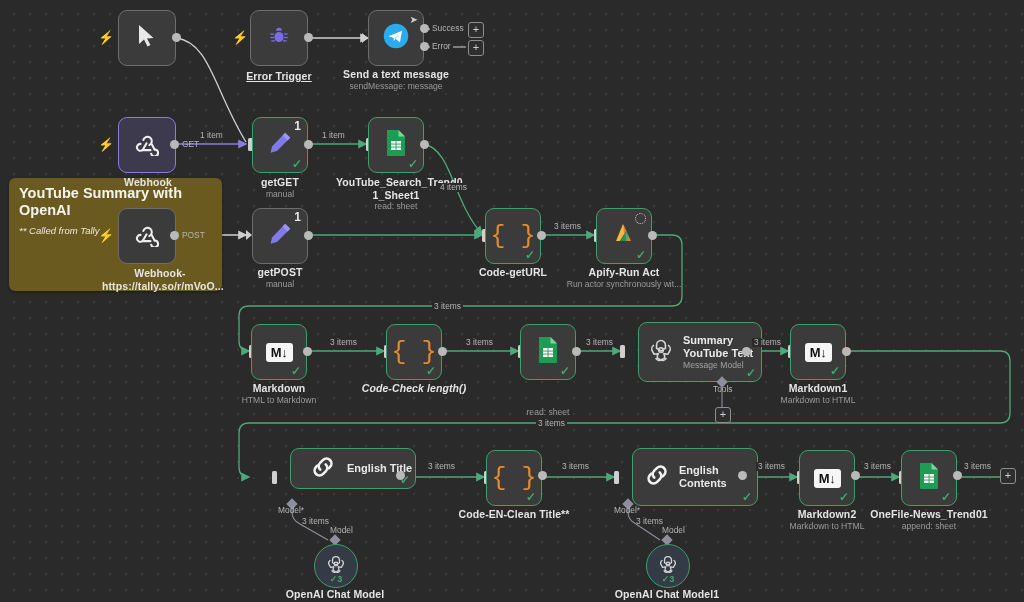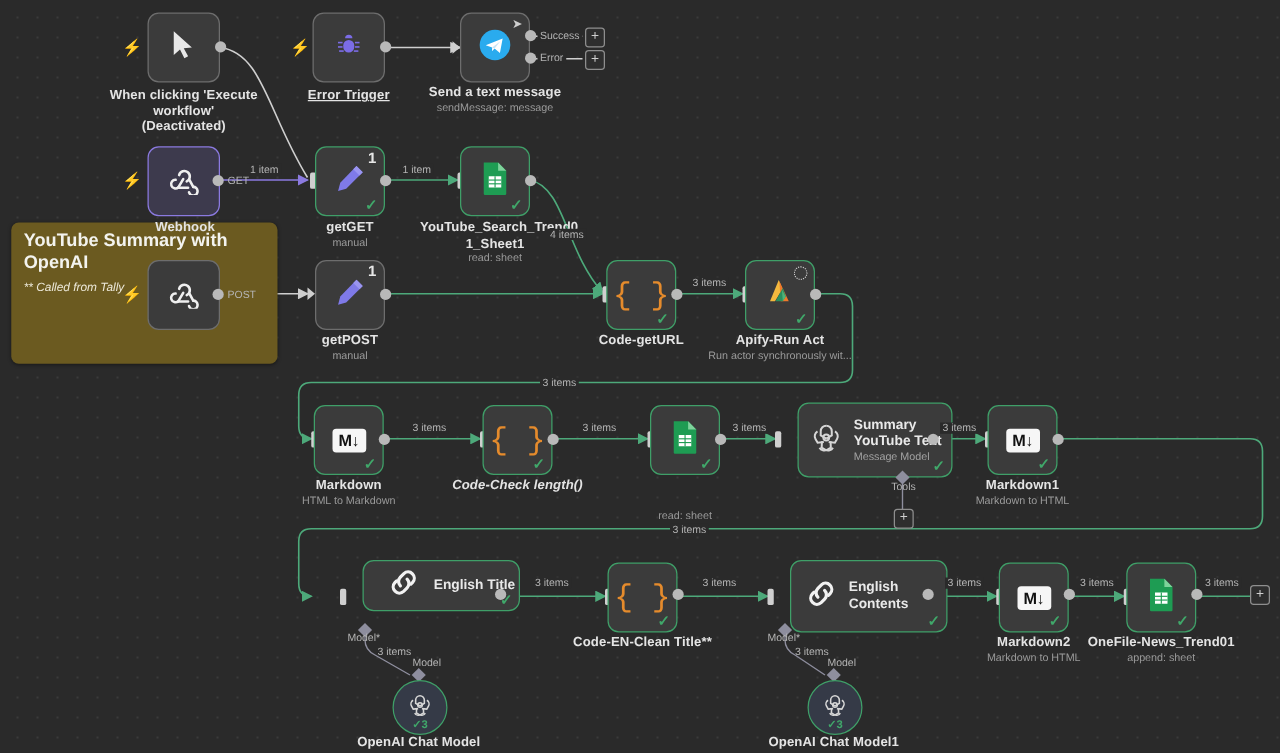--- a/index.html
+++ b/index.html
@@ -153,23 +153,20 @@
   </div>
 
   <div class="bolt" style="left:98px;top:31px;">⚡</div>
   <div class="box trigger" style="left:118px;top:10px;width:58px;height:56px;">
     <span class="ico">
       <svg width="20" height="24" viewBox="0 0 20 24">
           <path d="M2 1 L2 20 L7 15.5 L10.5 22.5 L13.5 21 L10 14.5 L16.5 14 Z" fill="#e8e8e8"></path>
         </svg>
     </span>
   </div>
-  <div class="lbl" style="left:72px;top:70px;width:150px;">When clicking 'Execute
-workflow'
-(Deactivated)</div>
   <div class="dot" style="left:172px;top:33px;"></div>
 
   <div class="bolt" style="left:232px;top:31px;">⚡</div>
   <div class="box trigger" style="left:250px;top:10px;width:58px;height:56px;">
     <span class="ico">
       <svg width="22" height="22" viewBox="0 0 24 24" fill="#7b6ce6">
         <path d="M12 3a3.2 3.2 0 0 0-3.2 3.2h6.4A3.2 3.2 0 0 0 12 3z"></path>
         <rect x="7.2" y="7.6" width="9.6" height="11" rx="4.8"></rect>
         <rect x="2.6" y="9.2" width="4" height="1.4"></rect>
           <rect x="17.4" y="9.2" width="4" height="1.4"></rect>
@@ -227,20 +224,22 @@
       <svg width="26" height="26" viewBox="0 0 24 24" fill="none" stroke="#efefef" stroke-width="1.9" stroke-linecap="round">
         <path d="M8.6 9.3a4 4 0 1 1 5.6 4.6"></path>
         <path d="M11.6 12.3 L8 18.4"></path>
         <path d="M8 18.4a3.2 3.2 0 1 1-2-5.6"></path>
         <path d="M16.3 13 L19 18"></path>
         <path d="M19 18a3.2 3.2 0 1 1-3.1 4"></path>
         <path d="M8 18.6 H15.2"></path>
       </svg>
     </span>
   </div>
+  <div class="lbl" style="left:102px;top:267px;width:116px;">Webhook-
+https://tally.so/r/mVoO...</div>
   <div class="dot" style="left:170px;top:231px;"></div>
   <div class="elbl nb" style="left:180px;top:231px;">POST</div>
 
   <div class="inport" style="left:248px;top:138px;"></div>
   <div class="box ok" style="left:252px;top:117px;width:56px;height:56px;">
     <span class="ico">
       <svg width="26" height="26" viewBox="0 0 24 24">
         <path d="M16.8 2.6 L21.4 7.2 L9.2 19.4 L3.2 21 L4.8 15 Z" fill="#7f7ae8"></path>
         <path d="M16.8 2.6 L21.4 7.2 L19 9.6 L14.4 5 Z" fill="#9a95f0"></path>
       </svg>

